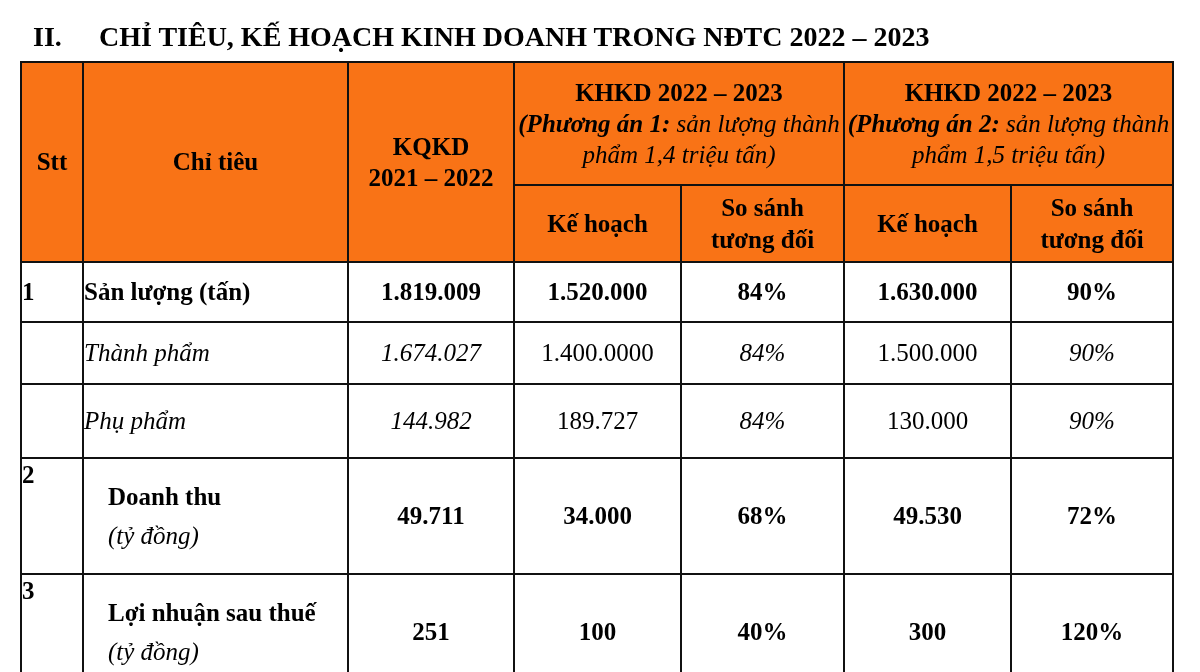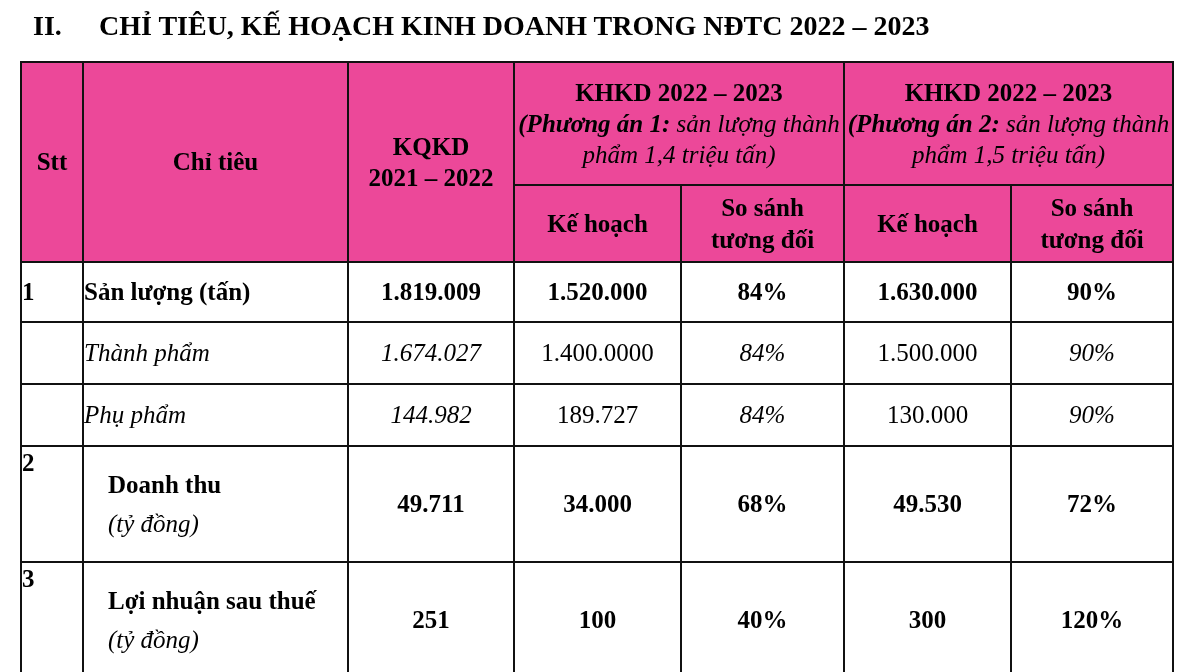--- a/index.html
+++ b/index.html
@@ -11,21 +11,21 @@
       overflow: hidden;
     }
     body {
       font-family: "Liberation Serif", "DejaVu Serif", serif;
       color: #000;
       position: relative;
     }
     .heading {
       position: absolute;
       left: 33px;
-      top: 10px;
+      top: 21px;
       font-size: 28px;
       font-weight: bold;
       white-space: nowrap;
       letter-spacing: 0px;
     }
     .heading .num {
       display: inline-block;
       width: 66px;
     }
     table.plan {
@@ -35,21 +35,21 @@
       border-collapse: collapse;
       table-layout: fixed;
     }
     table.plan td, table.plan th {
       border: 2px solid #111;
       padding: 0;
       font-size: 25px;
       line-height: 1.25;
     }
     thead th {
-      background: #ec4899;
+      background: #f97316;
       font-weight: bold;
       text-align: center;
       vertical-align: middle;
     }
     thead th .it { font-style: italic; font-weight: normal; }
     thead th .itb { font-style: italic; font-weight: bold; }
     tbody td {
       vertical-align: middle;
       background: #fff;
     }
@@ -116,21 +116,21 @@
     </tr>
     <tr style="height:62px">
       <td class="stt mid"></td>
       <td class="label i">Thành phẩm</td>
       <td class="num i">1.674.027</td>
       <td class="num">1.400.0000</td>
       <td class="num i">84%</td>
       <td class="num">1.500.000</td>
       <td class="num i">90%</td>
     </tr>
-    <tr style="height:62px">
+    <tr style="height:74px">
       <td class="stt mid"></td>
       <td class="label i">Phụ phẩm</td>
       <td class="num i">144.982</td>
       <td class="num">189.727</td>
       <td class="num i">84%</td>
       <td class="num">130.000</td>
       <td class="num i">90%</td>
     </tr>
     <tr class="tall" style="height:115px">
       <td class="stt">2</td>

